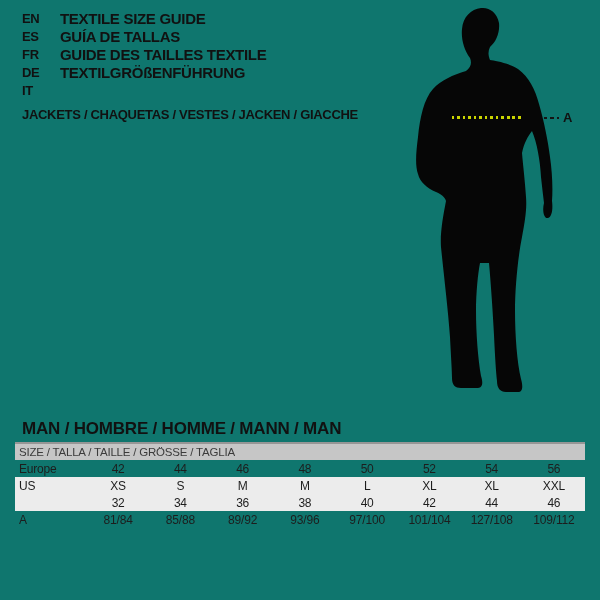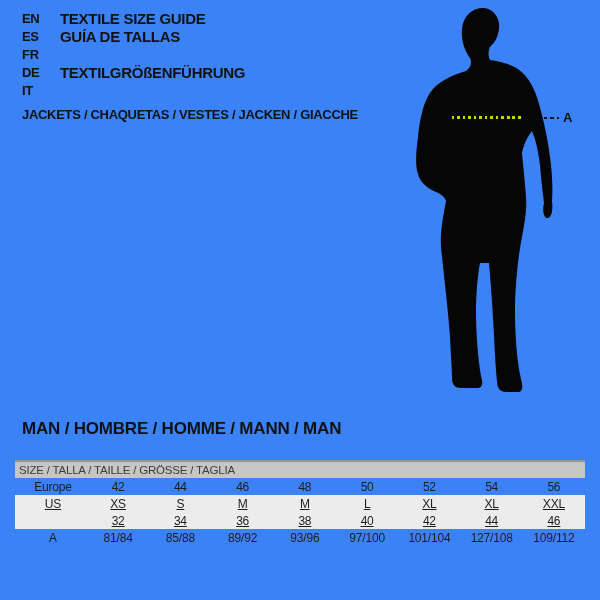--- a/index.html
+++ b/index.html
@@ -1,17 +1,17 @@
 <!DOCTYPE html>
 <html><head>
 <meta charset="utf-8">
 <style>
   html,body{margin:0;padding:0;background:#fff;}
   .page{
-    position:relative;width:600px;height:600px;background:#3b82f6;overflow:hidden;
+    position:relative;width:600px;height:600px;background:#0f766e;overflow:hidden;
     font-family:"Liberation Sans",sans-serif;color:#111;
   }
   
   .lang-list{position:absolute;left:22px;top:10px;}
   .lang-row{display:flex;height:18px;line-height:18px;}
   .lang-code{width:38px;font-size:13px;font-weight:bold;letter-spacing:-0.3px;}
   .lang-label{font-size:15px;font-weight:bold;letter-spacing:-0.3px;white-space:nowrap;}
   
   .cat-lines{position:absolute;left:22px;top:105px;}
   .cat-line{font-size:13px;font-weight:bold;letter-spacing:-0.3px;line-height:20px;white-space:nowrap;}
@@ -28,31 +28,31 @@
   }
   .measure-label{
     position:absolute;left:158px;top:105px;font-size:13px;font-weight:bold;
   }
   
   .section-title{
     position:absolute;left:22px;top:419px;font-size:17px;font-weight:bold;
     letter-spacing:-0.2px;white-space:nowrap;
   }
   
-  .size-table{position:absolute;left:15px;top:460px;width:570px;border-top:2px solid #969696;}
+  .size-table{position:absolute;left:15px;top:442px;width:570px;border-top:2px solid #969696;}
   .thead{
     height:16px;line-height:16px;background:#c6c6c6;color:#3b3b3b;
     font-size:11.5px;letter-spacing:-0.2px;padding-left:4px;
   }
   .trow{
     display:grid;grid-template-columns:72px repeat(8,1fr);
     height:17px;align-items:center;font-size:12px;letter-spacing:-0.2px;color:#1d1d1d;
   }
-  .trow.shaded{background:#ececec;text-decoration:underline;}
-  .tlabel{padding-left:4px;text-align:center;}
+  .trow.shaded{background:#ececec;}
+  .tlabel{padding-left:4px;text-align:left;}
   .tcell{text-align:center;}
   
   .footnote{
     position:absolute;left:22px;top:550px;font-size:12.5px;font-weight:bold;
     letter-spacing:-0.2px;white-space:nowrap;
   }
 </style>
 </head>
 <body>
 
@@ -62,20 +62,21 @@
     <div class="lang-row">
       <span class="lang-code">EN</span>
       <span class="lang-label">TEXTILE SIZE GUIDE</span>
     </div>
     <div class="lang-row">
       <span class="lang-code">ES</span>
       <span class="lang-label">GUÍA DE TALLAS</span>
     </div>
     <div class="lang-row">
       <span class="lang-code">FR</span>
+      <span class="lang-label">GUIDE DES TAILLES TEXTILE</span>
     </div>
     <div class="lang-row">
       <span class="lang-code">DE</span>
       <span class="lang-label">TEXTILGRÖßENFÜHRUNG</span>
     </div>
     <div class="lang-row">
       <span class="lang-code">IT</span>
     </div>
   </div>
 

